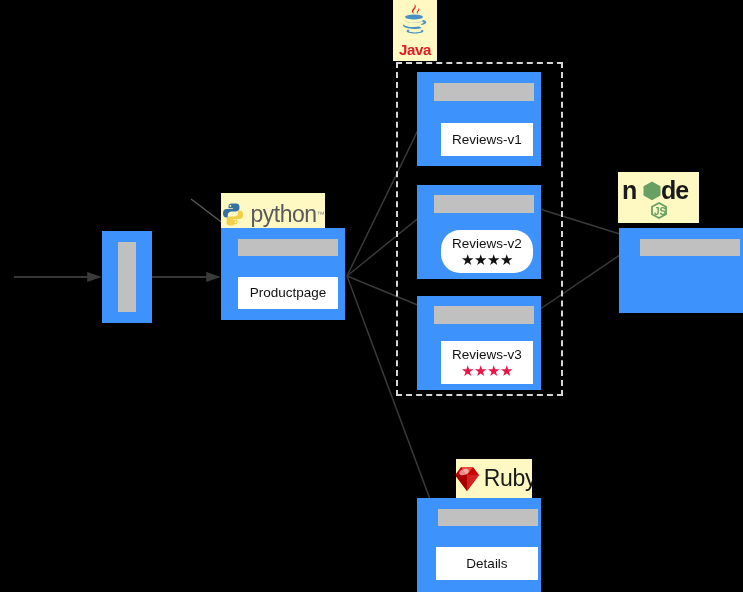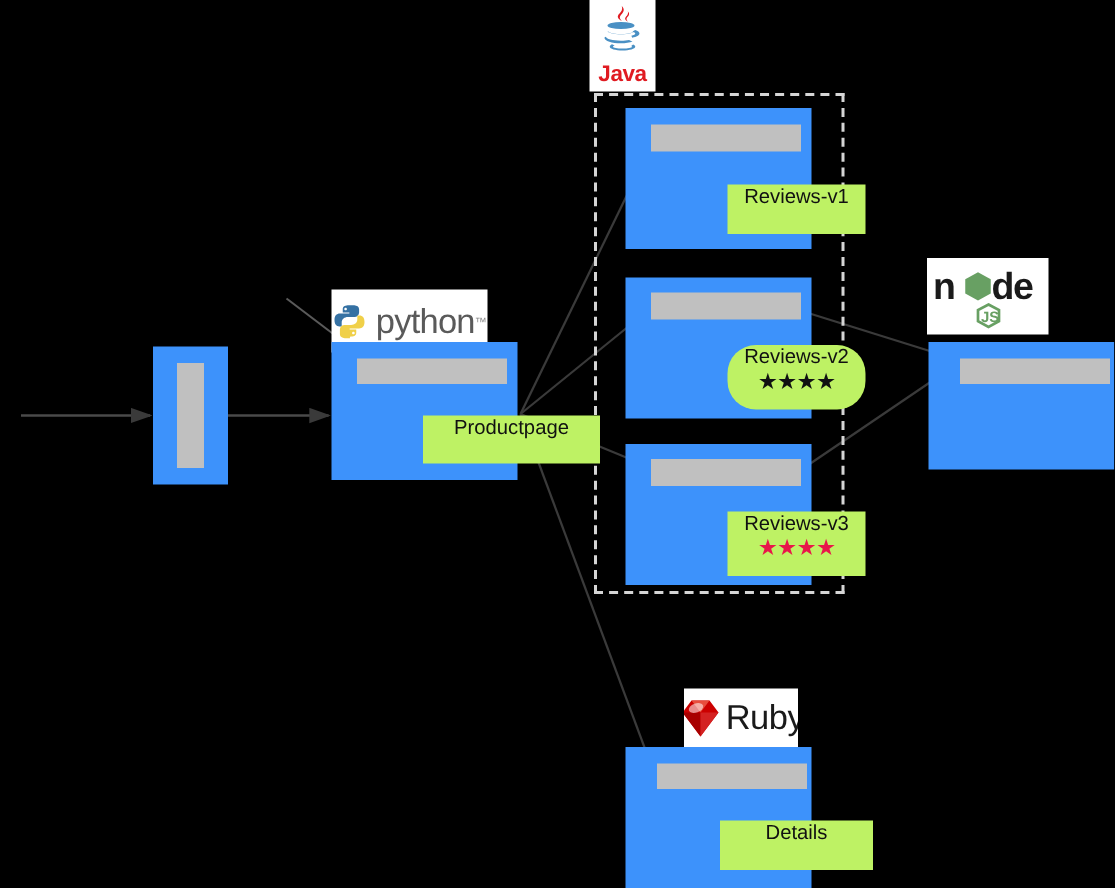--- a/index.html
+++ b/index.html
@@ -20,29 +20,28 @@
     position: absolute;
     background: #3d92fb;
     box-sizing: border-box;
   }
   .svc .sidecar {
     position: absolute;
     background: #c0c0c0;
   }
   .svc .core {
     position: absolute;
-    background: #bef264;
+    background: #ffffff;
     display: flex;
     flex-direction: column;
     align-items: center;
-    justify-content: flex-start;
+    justify-content: center;
     color: #111111;
     font-size: 13.5px;
     line-height: 1.15;
-    margin-left: 44px;
   }
   .svc .core .label { white-space: nowrap; }
   .stars {
     font-size: 15px;
     letter-spacing: -0.5px;
     line-height: 1;
     margin-top: 1px;
   }
   
   .gateway {
@@ -56,21 +55,21 @@
   
   .group-dashed {
     position: absolute;
     border: 2px dashed #d5d5d5;
     box-sizing: border-box;
     background: transparent;
   }
   
   .logo {
     position: absolute;
-    background: #ffffff;
+    background: #fef9c3;
     display: flex;
     align-items: center;
     justify-content: center;
     box-sizing: border-box;
     overflow: hidden;
   }
   .logo-java {
     flex-direction: column;
     justify-content: flex-start;
     padding-top: 2px;
@@ -161,21 +160,21 @@
     <svg width="24" height="24" viewBox="0 0 24 24" style="flex:none;margin-right:5px;">
       <path d="M11.7 1.5c-2.4 0-4.2.5-4.2 2.6v2.2h4.4v.7H5.6C3.4 7 2 8.4 2 11.3c0 2.9 1.3 4.3 3.3 4.3h1.5v-2.6c0-2.2 1.9-3.6 4.1-3.6h4.3c1.9 0 3.2-1.3 3.2-3.1V4.1c0-1.7-1.5-2.4-3.2-2.6h-3.5zM9.4 3.1c.5 0 .9.4.9.9s-.4.9-.9.9-.9-.4-.9-.9.4-.9.9-.9z" fill="#3571a3"></path>
       <path d="M12.3 22.5c2.4 0 4.2-.5 4.2-2.6v-2.2h-4.4v-.7h6.3c2.2 0 3.6-1.4 3.6-4.3 0-2.9-1.3-4.3-3.3-4.3h-1.5v2.6c0 2.2-1.9 3.6-4.1 3.6H8.8c-1.9 0-3.2 1.3-3.2 3.1v3.2c0 1.7 1.5 2.4 3.2 2.6h3.5zM14.6 20.9c-.5 0-.9-.4-.9-.9s.4-.9.9-.9.9.4.9.9-.4.9-.9.9z" fill="#f0d049"></path>
     </svg>
     <span class="py-word">python</span>
       <span class="py-tm">™</span>
   </div>
 
   <div class="svc" style="left:221px; top:228px; width:124px; height:92px;">
     <div class="sidecar" style="left:17px; top:11px; width:100px; height:17px;"></div>
-    <div class="core" style="left:17px; top:49px; width:118px; height:32px;">
+    <div class="core" style="left:17px; top:49px; width:100px; height:32px;">
       <span class="label">Productpage</span>
     </div>
   </div>
 
   <div class="logo logo-java" style="left:393px; top:0px; width:44px; height:61px;">
     <svg width="30" height="40" viewBox="0 0 30 40" style="flex:none;">
       <path d="M14.5 2c2.4 2.3 1.1 4.2-.3 5.7-1.5 1.6-1.1 2.9.3 4.2 0 0-3.6-1.6-2.4-3.7C13.1 6.5 15.6 5.2 14.5 2z" fill="#e01b22"></path>
       <path d="M18.5 5.5c1.6 1.6.7 2.9-.2 3.9-1 1-.7 2 .2 2.9 0 0-2.4-1.1-1.6-2.5.8-1.3 2.3-2.2 1.6-4.3z" fill="#e01b22"></path>
       <ellipse cx="14" cy="15" rx="9" ry="2.4" fill="#4a90c4"></ellipse>
       <path d="M5 18.5c0 1.3 4 2.4 9 2.4s9-1.1 9-2.4c0 0-1 2.2-9 2.2s-9-2.2-9-2.2z" fill="#4a90c4"></path>

